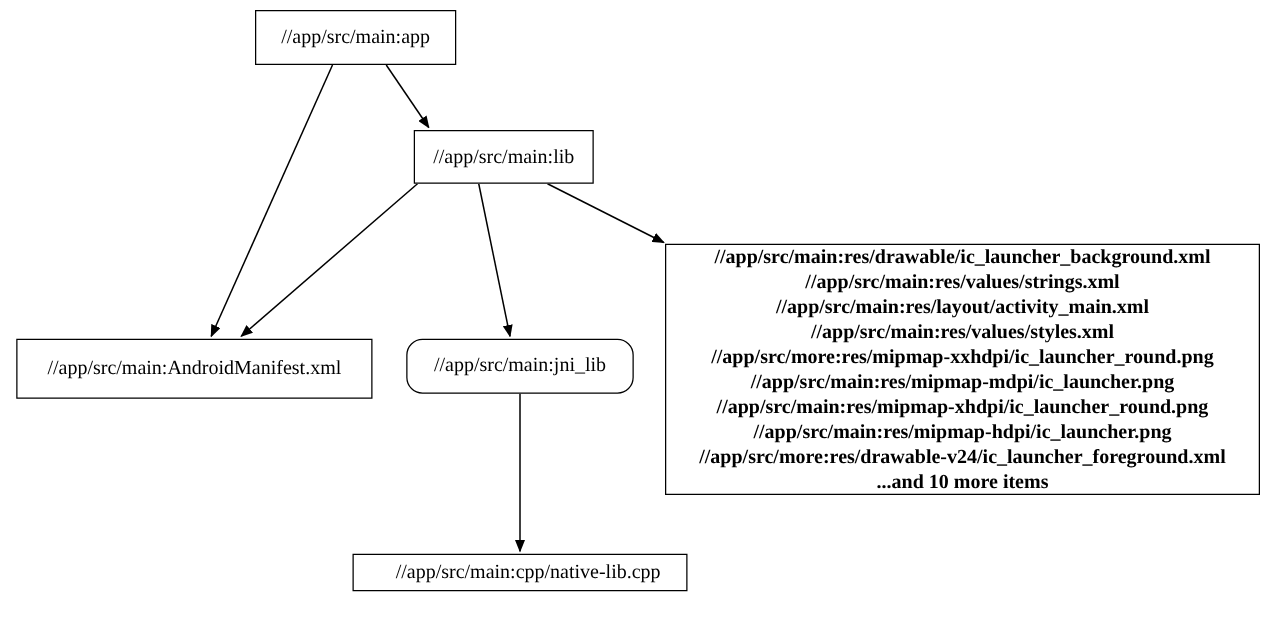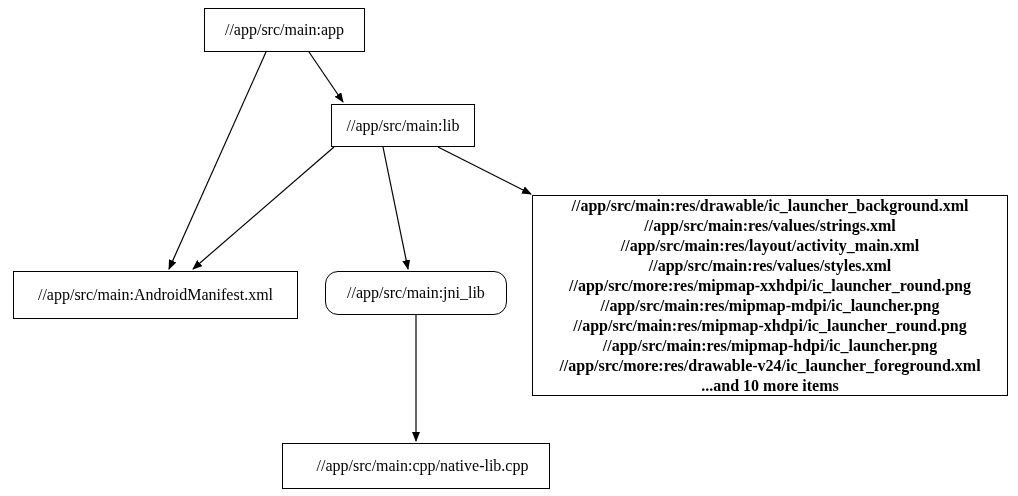--- a/index.html
+++ b/index.html
@@ -35,21 +35,21 @@
     display: flex;
     align-items: center;
     justify-content: center;
     font-size: 16px;
     white-space: nowrap;
   }
   .node-app      { left: 204px; top: 8px;   width: 161px; height: 44px; }
   .node-lib      { left: 302px; top: 104px; width: 144px; height: 43px; margin-left: 29px; }
   .node-manifest { left: 13px;  top: 271px; width: 285px; height: 48px; }
   .node-jni      { left: 325px; top: 271px; width: 182px; height: 44px; border-radius: 13px; }
-  .node-native   { left: 282px; top: 443px; width: 268px; height: 46px; padding-left: 13px; }
+  .node-native   { left: 282px; top: 443px; width: 268px; height: 30px; padding-left: 13px; }
   .node-res {
     left: 532px; top: 195px; width: 476px; height: 201px;
     flex-direction: column;
     justify-content: center;
     text-align: center;
     line-height: 20px;
     font-weight: bold;
   }
   .res-line { width: 100%; }
 </style>

